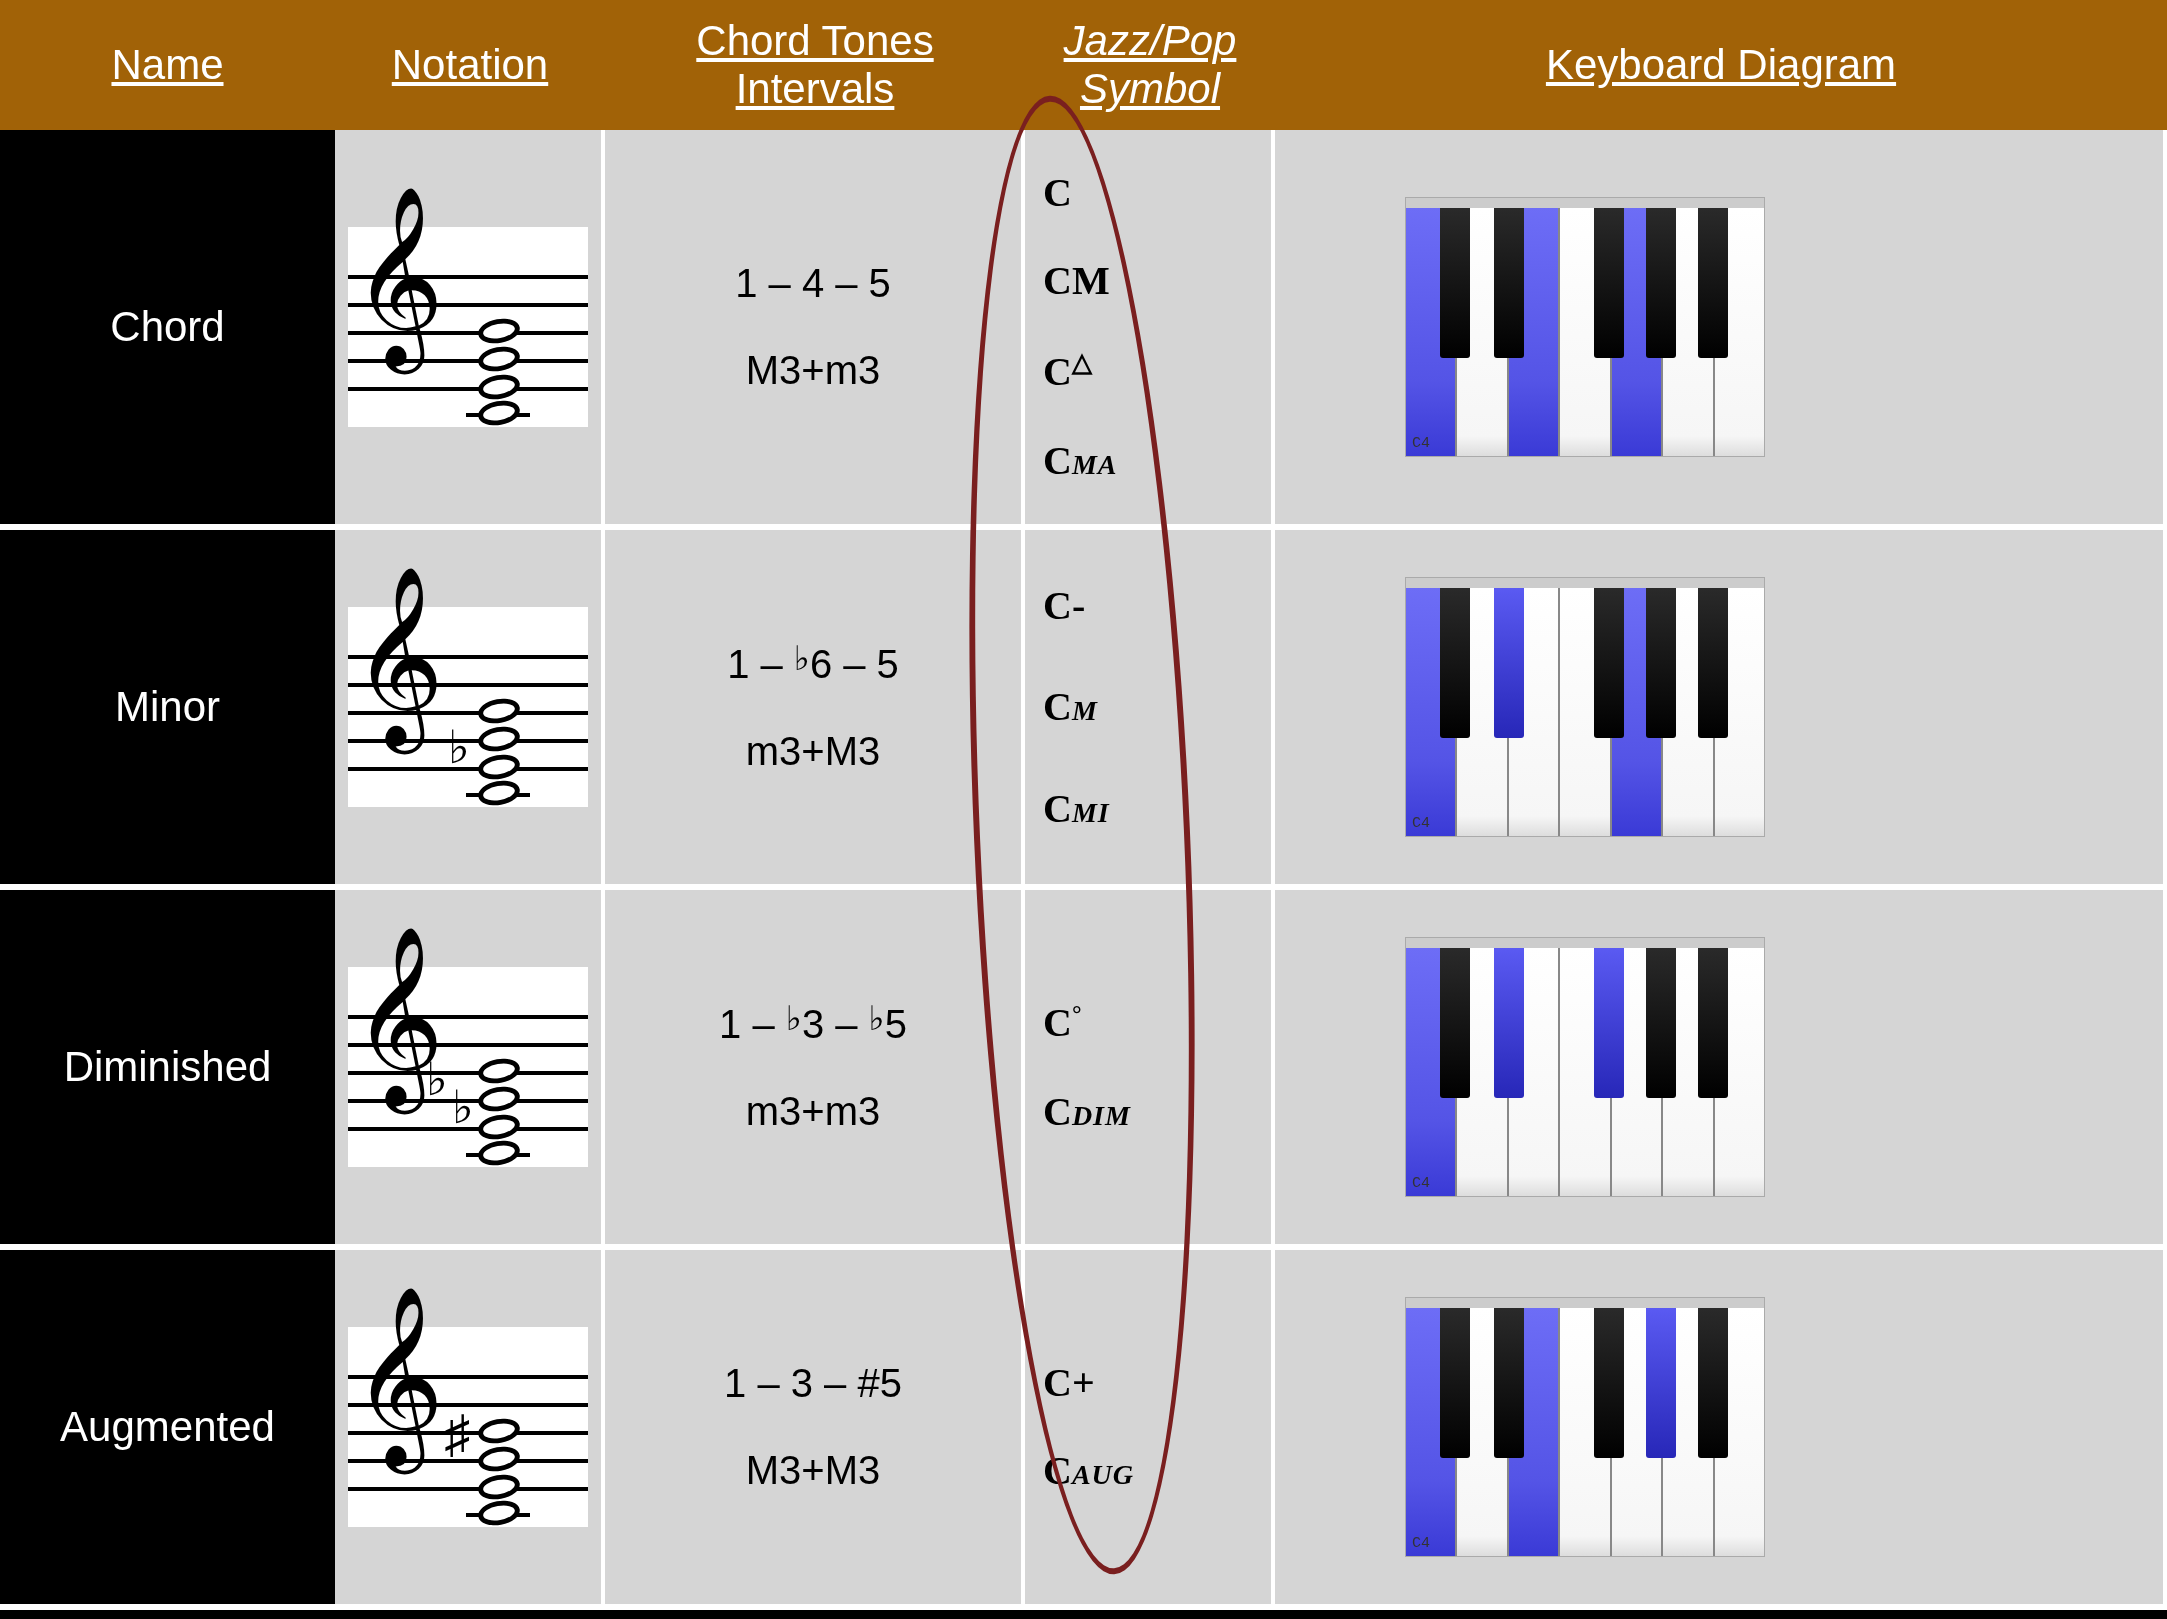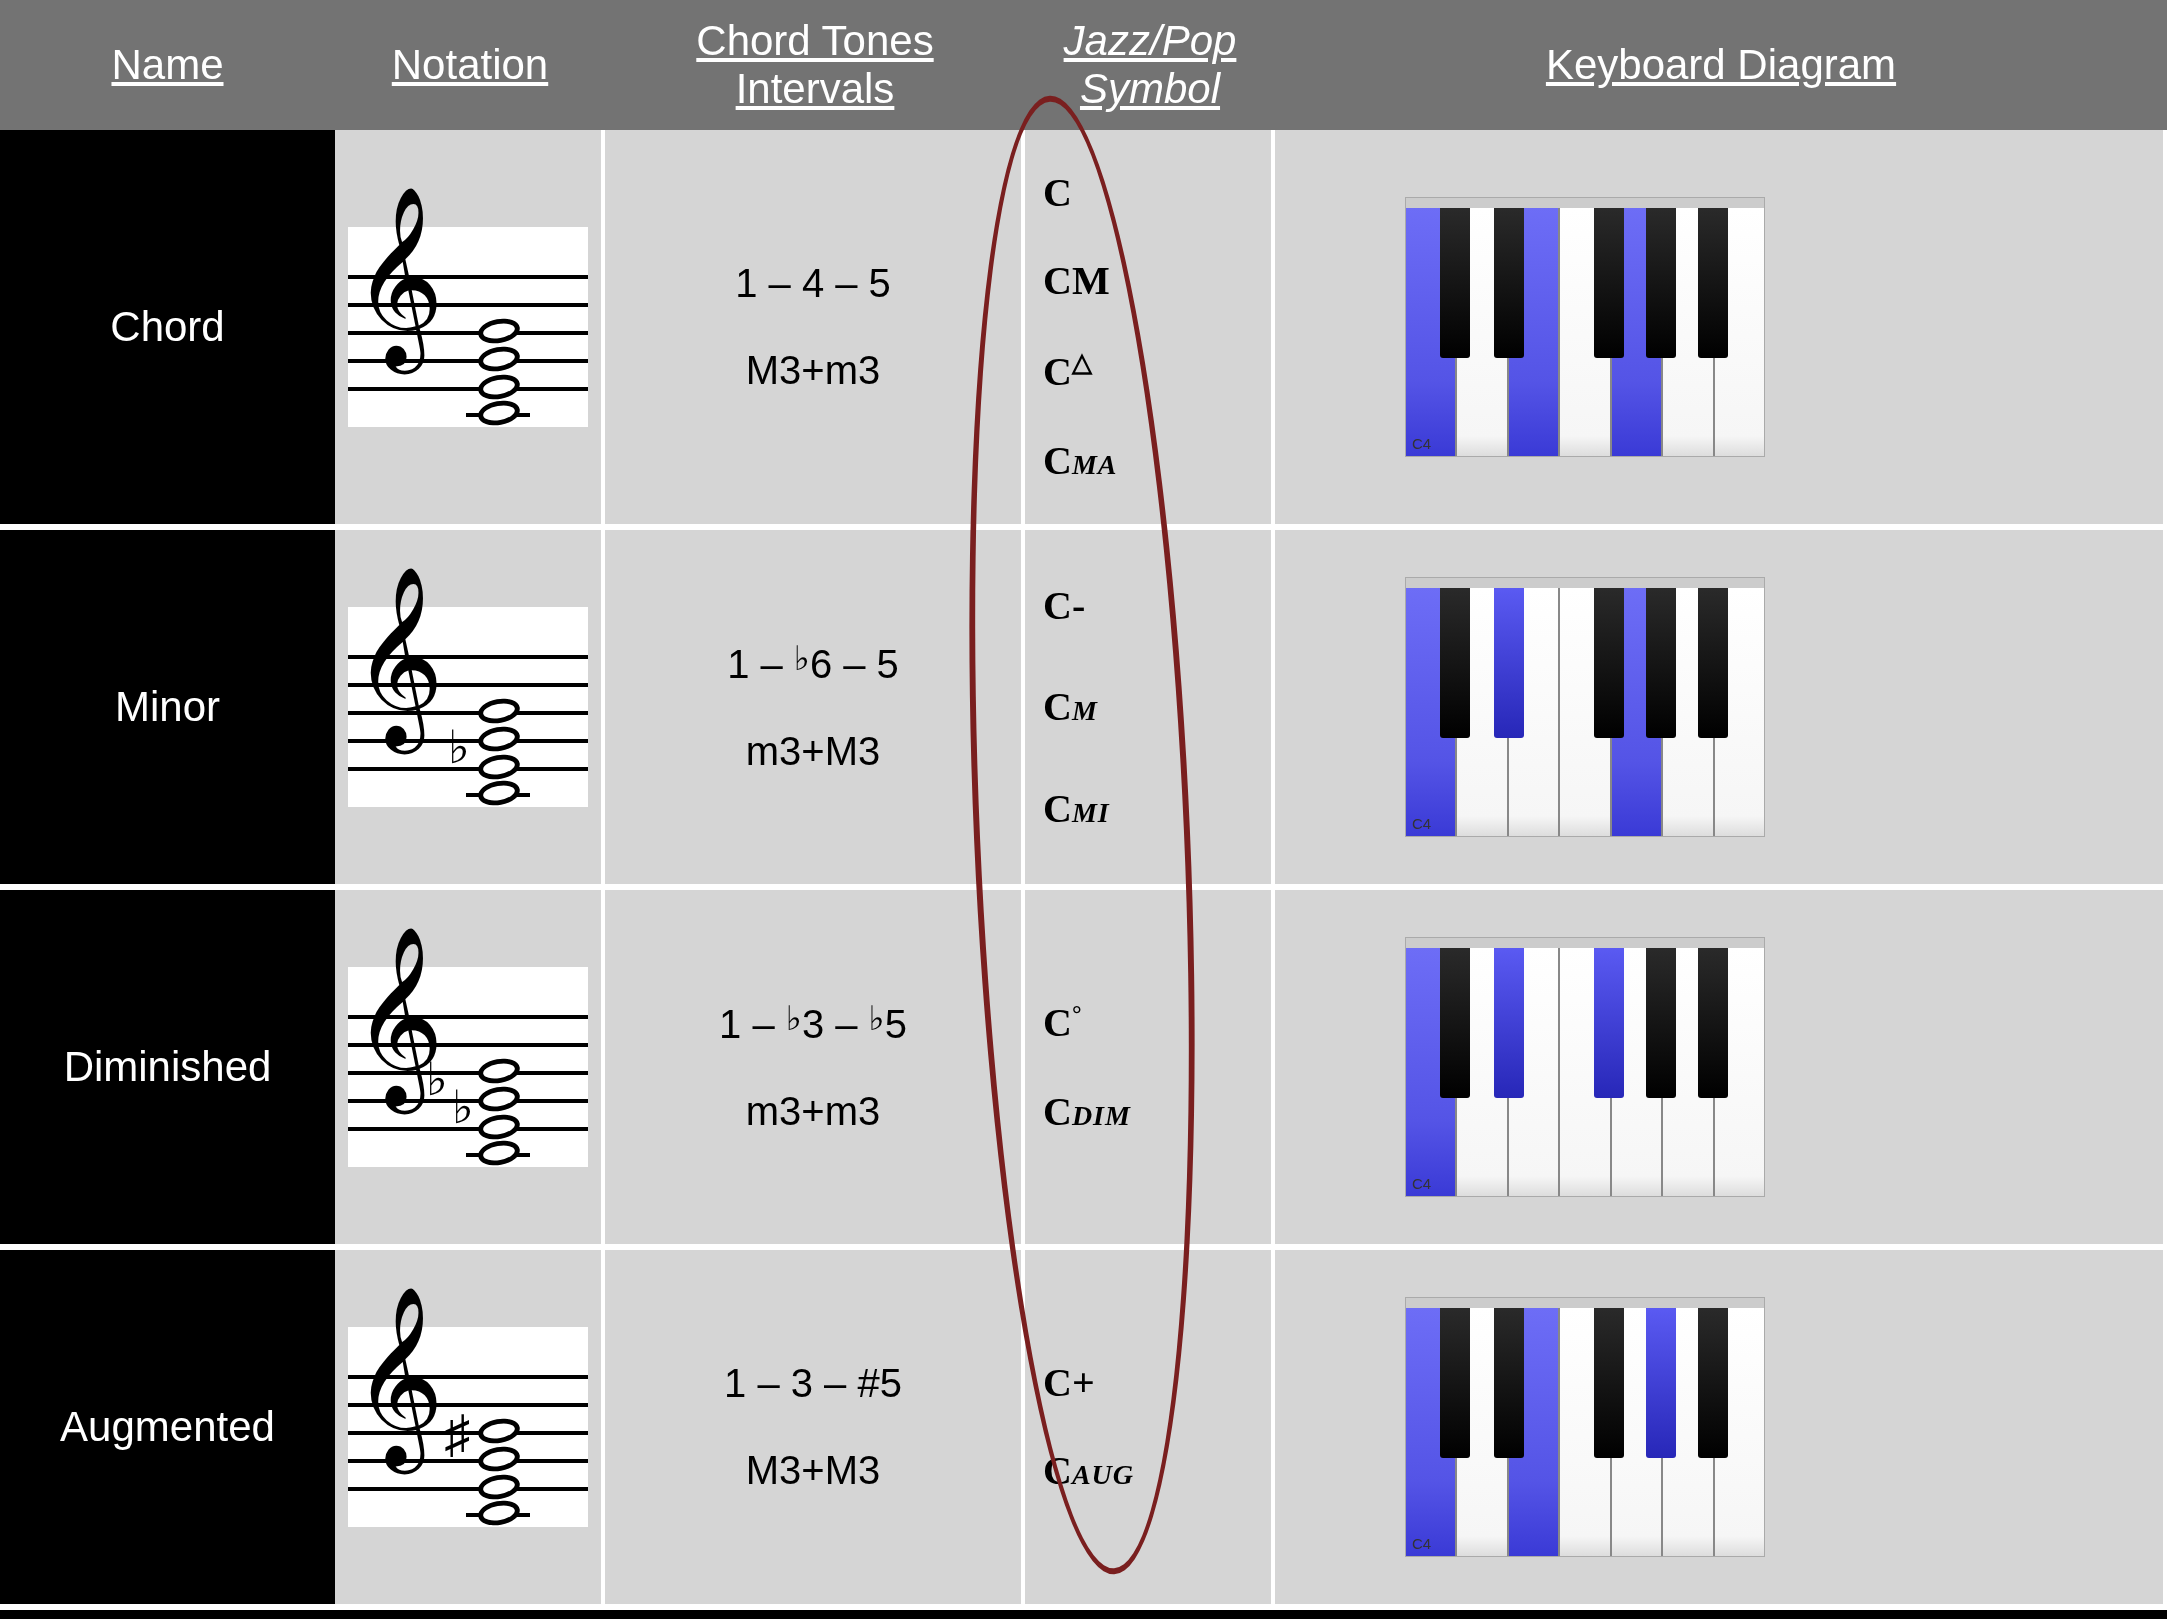--- a/index.html
+++ b/index.html
@@ -10,21 +10,21 @@
     width: 2167px;
     height: 1619px;
     overflow: hidden;
     position: relative;
   }
 
   
   .header {
     display: grid;
     grid-template-columns: 335px 270px 420px 250px 892px;
-    background: #737373;
+    background: #a16207;
     color: #fff;
     height: 130px;
     align-items: center;
     font-size: 42px;
   }
   .header .hcell {
     text-align: center;
     text-decoration: underline;
     line-height: 1.15;
     padding: 8px 4px;
@@ -150,21 +150,21 @@
   .bkey {
     position: absolute; top: 0; height: 150px;
     background: linear-gradient(#2a2a2a, #000);
     border-radius: 0 0 3px 3px;
   }
   .bkey.hl {
     background: linear-gradient(#5a5af2, #2727b8);
   }
   .c4 {
     position: absolute; bottom: 4px; left: 6px;
-    font-size: 15px; color: #333; font-family: Liberation Sans, sans-serif;
+    font-size: 15px; color: #333; font-family: Liberation Mono, monospace;
   }
 
   
   .oval {
     position: absolute;
     border: 6px solid #7a1f1f;
     border-radius: 50%;
     pointer-events: none;
     left: 974px;
     top: 95px;

